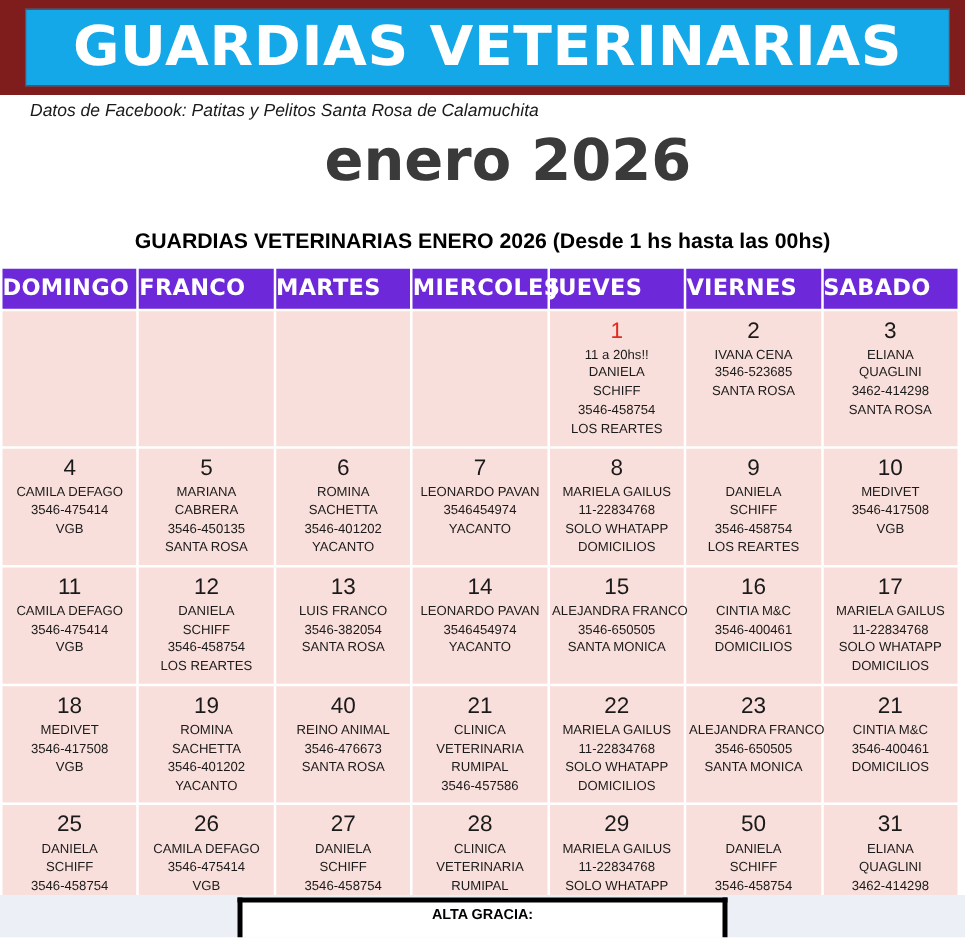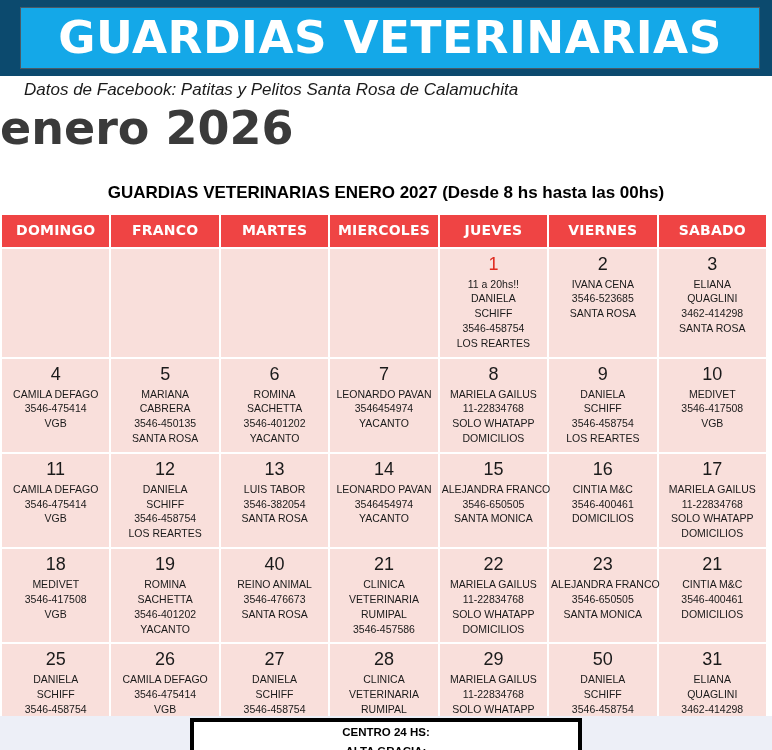--- a/index.html
+++ b/index.html
@@ -14,21 +14,21 @@
     overflow: hidden;
     position: relative;
   }
 
   
   #banner-wrap {
     position: absolute;
     left: 0; top: 0;
     width: 772px;
     height: 76px;
-    background: #0c4a6e;
+    background: #7f1d1d;
   }
   #banner {
     position: absolute;
     left: 20px; top: 7px;
     width: 740px;
     height: 62px;
     background: #14A8E8;
     border: 1px solid #4a5a66;
     box-sizing: border-box;
     display: flex;
@@ -45,31 +45,31 @@
     white-space: nowrap;
     line-height: 1;
   }
 
   
   #source-line {
     position: absolute;
     left: 24px; top: 80px;
     font-family: "Liberation Sans", sans-serif;
     font-style: italic;
-    font-size: 17px;
+    font-size: 14px;
     color: #1a1a1a;
     white-space: nowrap;
   }
 
   
   #month-label {
     position: absolute;
     left: 0; top: 103px;
     width: 628px;
-    text-align: left;
+    text-align: right;
     padding-right: 75px;
     box-sizing: border-box;
     font-family: "DejaVu Sans", sans-serif;
     font-weight: 700;
     font-size: 46px;
     color: #3a3a3a;
     line-height: 1.1;
     white-space: nowrap;
   }
 
@@ -89,28 +89,28 @@
   
   #calendar {
     position: absolute;
     left: 0; top: 213px;
     width: 768px;
     border-collapse: separate;
     border-spacing: 2px 2px;
     table-layout: fixed;
   }
   #calendar th {
-    background: #ef4444;
+    background: #6d28d9;
     color: #ffffff;
     font-family: "DejaVu Sans", sans-serif;
     font-weight: 700;
-    font-size: 14px;
+    font-size: 18px;
     height: 26px;
     padding: 2px 0 4px 0;
-    text-align: center;
+    text-align: left;
     letter-spacing: 0.2px;
   }
   #calendar td {
     background: #F9DFDB;
     vertical-align: top;
     text-align: center;
     padding: 4px 2px 6px 2px;
     height: 82px;
   }
   td.empty { background: #F9DFDB; }
@@ -166,21 +166,21 @@
 <div id="banner-wrap">
   <div id="banner">
     <span id="banner-title">GUARDIAS VETERINARIAS</span>
   </div>
 </div>
 
 <div id="source-line">Datos de Facebook: Patitas y Pelitos Santa Rosa de Calamuchita</div>
 
 <div id="month-label">enero 2026</div>
 
-<div id="subtitle">GUARDIAS VETERINARIAS ENERO 2027 (Desde 8 hs hasta  las 00hs)</div>
+<div id="subtitle">GUARDIAS VETERINARIAS ENERO 2026 (Desde 1 hs hasta  las 00hs)</div>
 
 <table id="calendar">
   <thead>
     <tr id="weekday-row">
         <th>DOMINGO</th>
         <th>FRANCO</th>
         <th>MARTES</th>
         <th>MIERCOLES</th>
         <th>JUEVES</th>
         <th>VIERNES</th>
@@ -297,21 +297,21 @@
           <div class="lines">
             <div>DANIELA</div>
             <div>SCHIFF</div>
             <div>3546-458754</div>
             <div>LOS REARTES</div>
           </div>
         </td>
         <td class="">
           <div class="daynum">13</div>
           <div class="lines">
-            <div>LUIS TABOR</div>
+            <div>LUIS FRANCO</div>
             <div>3546-382054</div>
             <div>SANTA ROSA</div>
           </div>
         </td>
         <td class="">
           <div class="daynum">14</div>
           <div class="lines">
             <div>LEONARDO PAVAN</div>
             <div>3546454974</div>
             <div>YACANTO</div>
@@ -466,15 +466,14 @@
             <div>3462-414298</div>
             <div>SANTA ROSA</div>
           </div>
         </td>
       </tr>
     </tbody>
 </table>
 
 <div id="lower-bg"></div>
 <div id="footer-box">
-  <div>CENTRO 24 HS:</div>
   <div>ALTA GRACIA:</div>
 </div>
 
 </body></html>

